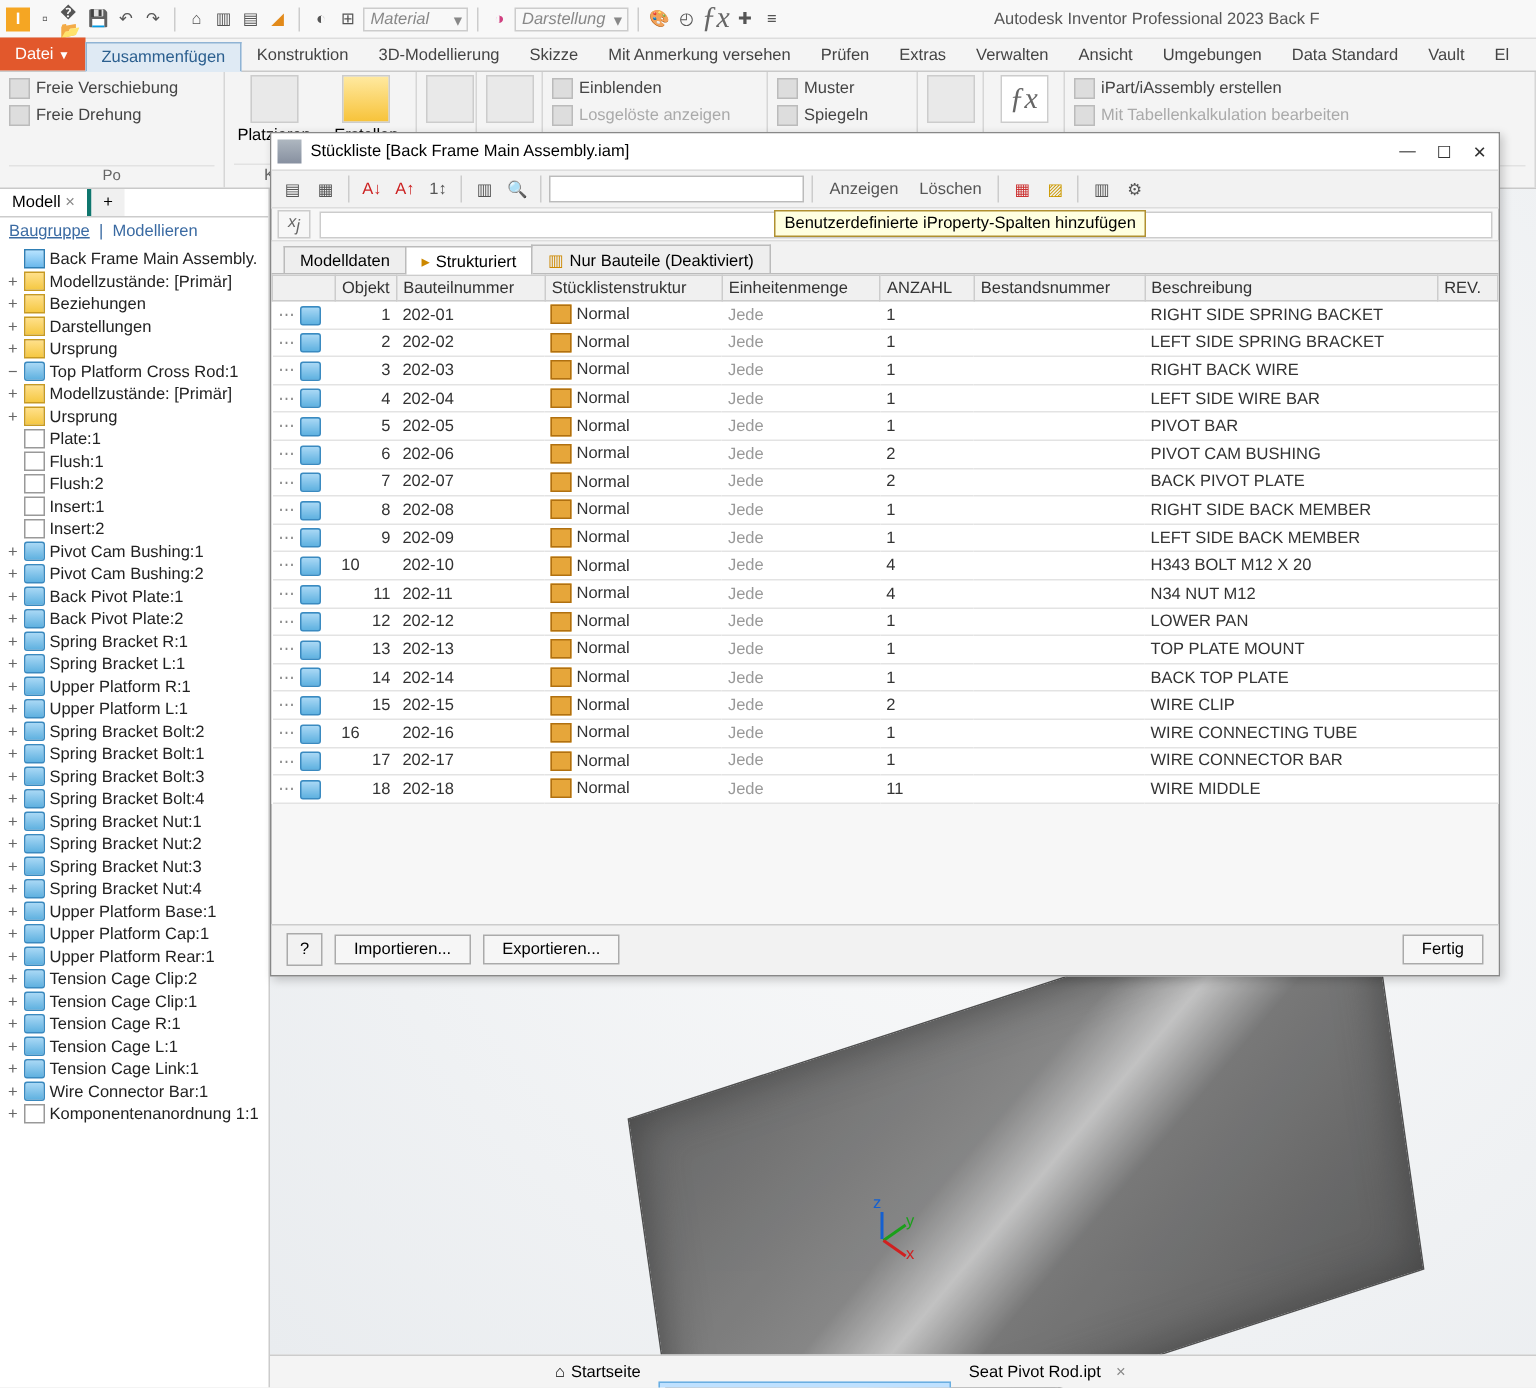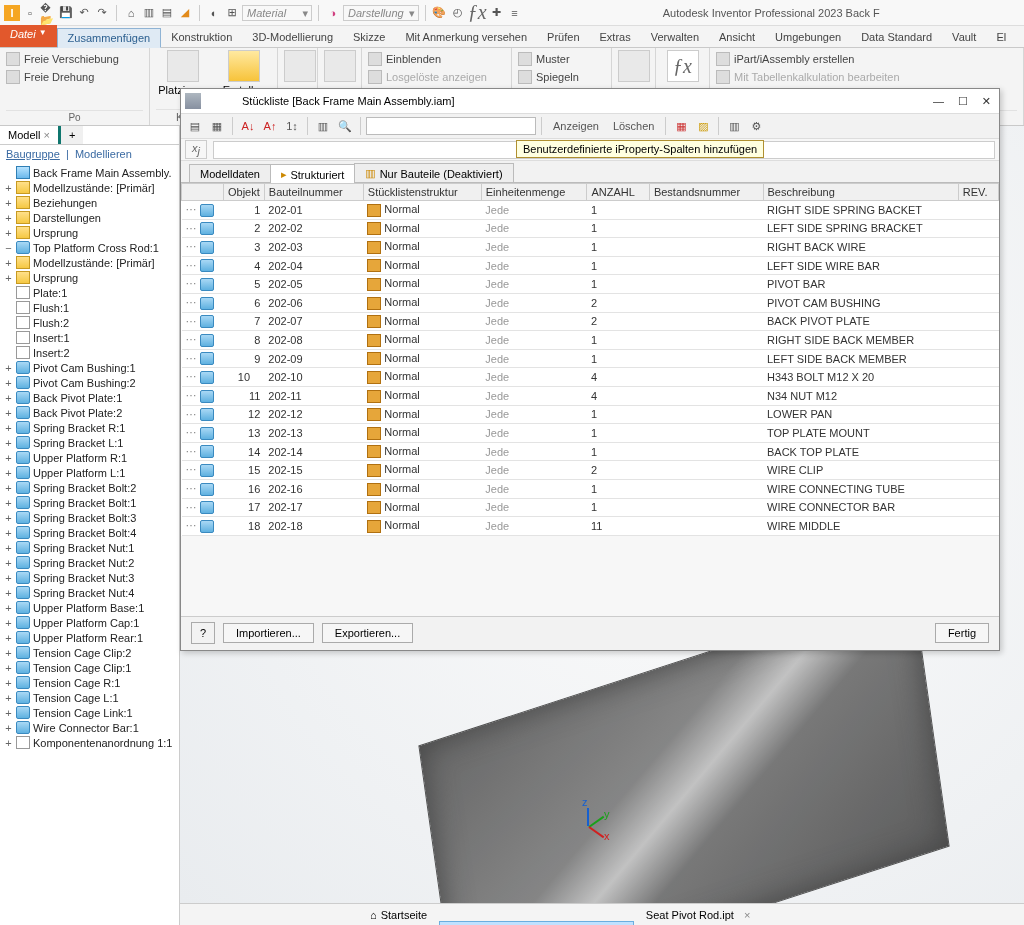--- a/index.html
+++ b/index.html
@@ -9,21 +9,21 @@
 .titlebar { height: 26px; background: #f8f8f8; display: flex; align-items: center; padding: 0 4px; border-bottom: 1px solid #ddd; }
 .titlebar .qat { display: flex; gap: 2px; align-items: center; }
 .titlebar .qat .icn { width: 16px; height: 16px; display: flex; align-items: center; justify-content: center; color: #555; }
 .titlebar .sep { width: 1px; height: 16px; background: #ccc; margin: 0 4px; }
 .titlebar .title { flex: 1; text-align: center; color: #555; }
 .titlebar .combo { border: 1px solid #ccc; padding: 1px 14px 1px 4px; color: #888; font-style: italic; position: relative; min-width: 70px; }
 .titlebar .combo::after { content: "▾"; position: absolute; right: 3px; font-style: normal; color: #888; }
 
 
 .ribtabs { height: 22px; background: #f4f4f4; display: flex; align-items: flex-end; border-bottom: 1px solid #c9c9c9; }
-.ribtabs .file { background: #e2582c; color: #fff; padding: 3px 10px; height: 22px; display:flex; align-items:flex-start;font-style:italic; }
+.ribtabs .file { background: #e2582c; color: #fff; padding: 3px 10px; height: 22px; display:flex; align-items:center; }
 .ribtabs .tab { padding: 3px 10px; color: #444; cursor: default; }
 .ribtabs .tab.active { background: #dfeaf4; border: 1px solid #8fb3d4; border-bottom: 1px solid #dfeaf4; margin-bottom: -1px; color: #2b5f8f; }
 
 
 .ribbon { height: 78px; background: #f4f4f4; border-bottom: 1px solid #c9c9c9; display: flex; }
 .ribbon .panel { border-right: 1px solid #d6d6d6; padding: 2px 6px 0; display: flex; flex-direction: column; justify-content: space-between; }
 .ribbon .panel .row { display: flex; gap: 8px; align-items: flex-start; }
 .ribbon .bigbtn { display: flex; flex-direction: column; align-items: center; width: 54px; text-align: center; }
 .ribbon .bigbtn .ic { width: 32px; height: 32px; background: #e9e9e9; border: 1px solid #ccc; margin-bottom: 2px; }
 .ribbon .panel .caption { text-align: center; color: #666; font-size: 10px; padding: 1px 0 2px; border-top: 1px solid #e2e2e2; }
@@ -58,21 +58,21 @@
 .axis .x { position:absolute; left:19px; top:18px; width:18px; height:2px; background:#d02020; transform-origin:left; transform:rotate(35deg); }
 
 
 .statusbar { position:absolute; left:180px; right:0; bottom:0; height:22px; background:#f4f4f4; border-top:1px solid #ccc; display:flex; align-items:center; gap:2px; padding-left:180px; }
 .statusbar .stab { padding: 2px 10px; display:flex; align-items:center; gap:4px; }
 .statusbar .stab.active { background:#bfe1ff; border:1px solid #6aaee0; color:#14517f;margin-top:31px; }
 .statusbar .stab .x { margin-left:6px; color:#888; }
 
 
 .dlg { position:absolute; left:180px; top:88px; width:820px; background:#f7f7f7; border:1px solid #888; box-shadow:2px 2px 6px rgba(0,0,0,.2); }
-.dlg .dtit { height:24px; display:flex; align-items:center; padding:0 4px; background:#fff;gap:35px; }
+.dlg .dtit { height:24px; display:flex; align-items:center; padding:0 4px; background:#fff; }
 .dlg .dtit .ic { width:16px; height:16px; margin-right:6px; background:linear-gradient(#aeb7c0,#8790a0); }
 .dlg .dtit .winbtns { margin-left:auto; display:flex; gap:14px; padding-right:4px; color:#333; }
 .dlg .toolbar { height:26px; border-top:1px solid #ddd; border-bottom:1px solid #ddd; display:flex; align-items:center; padding:0 4px; gap:2px; background:#f2f2f2; }
 .dlg .toolbar .tb { width:20px; height:20px; border:1px solid transparent; display:flex; align-items:center; justify-content:center; color:#555; }
 .dlg .toolbar .tbsep { width:1px; height:18px; background:#ccc; margin:0 3px; }
 .dlg .toolbar input { flex:0 0 170px; height:18px; border:1px solid #bbb; }
 .dlg .toolbar .lbl { padding:0 6px; color:#555; }
 .dlg .fxrow { height:22px; display:flex; align-items:center; padding:0 4px; gap:6px; border-bottom:1px solid #ddd; position:relative; }
 .dlg .fxrow .fxbox { flex:1; height:18px; border:1px solid #ccc; background:#fff; }
 .dlg .tooltip { position:absolute; left:335px; top:1px; background:#ffffe0; border:1px solid #b09030; padding:2px 6px; font-size:11px; z-index:5; }
@@ -645,21 +645,21 @@
             <td>202-09</td>
             <td><span class="rowic" style="background:#e6a63a;border:1px solid #b07010;"></span> Normal</td>
             <td class="dim">Jede</td>
             <td>1</td>
             <td></td>
             <td>LEFT SIDE BACK MEMBER</td>
             <td></td>
           </tr>
           <tr>
             <td class="treecell"><span style="color:#888;">⋯</span> <span class="rowic ic part"></span></td>
-            <td style="text-align:center;width:28px;">10</td>
+            <td style="text-align:left;width:28px;">10</td>
             <td>202-10</td>
             <td><span class="rowic" style="background:#e6a63a;border:1px solid #b07010;"></span> Normal</td>
             <td class="dim">Jede</td>
             <td>4</td>
             <td></td>
             <td>H343 BOLT M12 X 20</td>
             <td></td>
           </tr>
           <tr>
             <td class="treecell"><span style="color:#888;">⋯</span> <span class="rowic ic part"></span></td>
@@ -711,21 +711,21 @@
             <td>202-15</td>
             <td><span class="rowic" style="background:#e6a63a;border:1px solid #b07010;"></span> Normal</td>
             <td class="dim">Jede</td>
             <td>2</td>
             <td></td>
             <td>WIRE CLIP</td>
             <td></td>
           </tr>
           <tr>
             <td class="treecell"><span style="color:#888;">⋯</span> <span class="rowic ic part"></span></td>
-            <td style="text-align:right;width:28px;">16</td>
+            <td style="width:28px;">16</td>
             <td>202-16</td>
             <td><span class="rowic" style="background:#e6a63a;border:1px solid #b07010;"></span> Normal</td>
             <td class="dim">Jede</td>
             <td>1</td>
             <td></td>
             <td>WIRE CONNECTING TUBE</td>
             <td></td>
           </tr>
           <tr>
             <td class="treecell"><span style="color:#888;">⋯</span> <span class="rowic ic part"></span></td>

